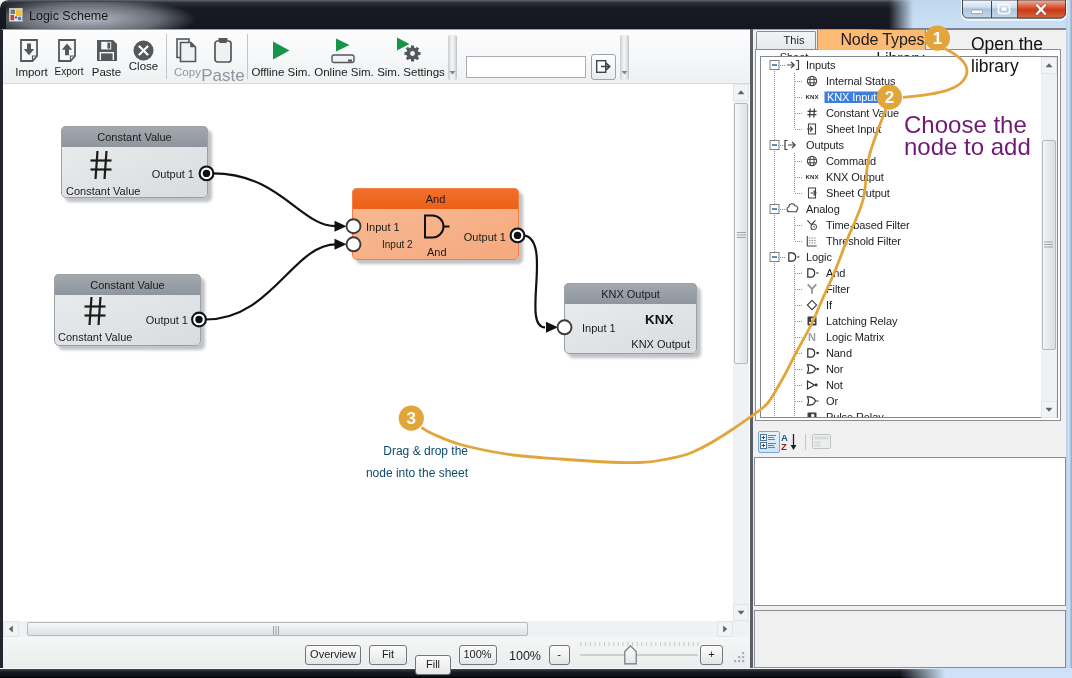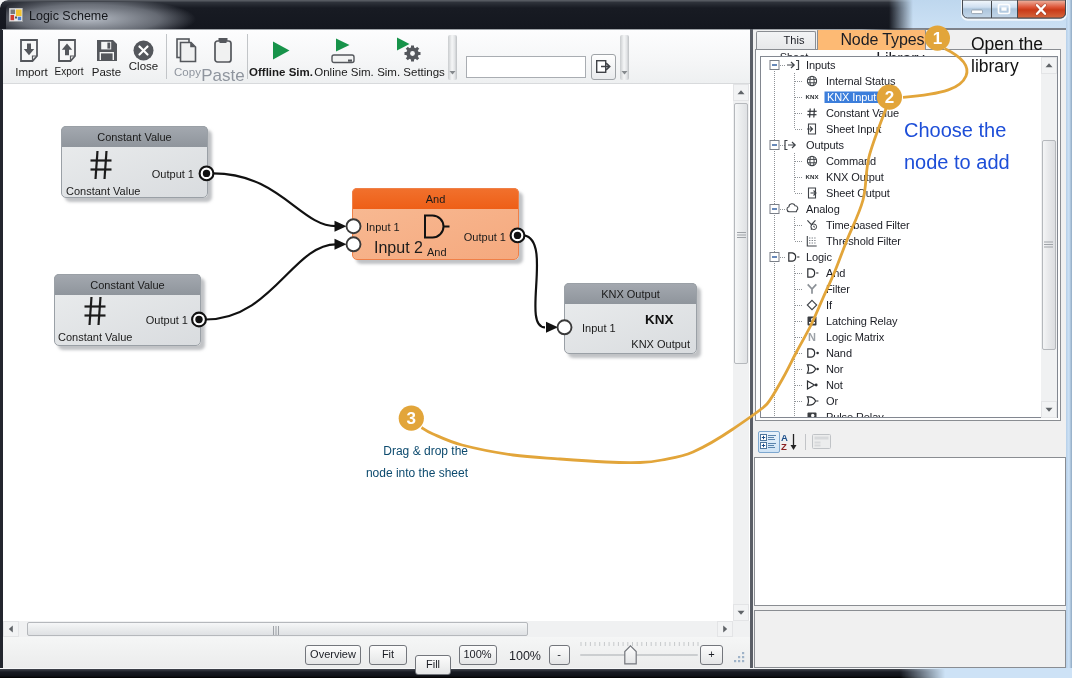--- a/index.html
+++ b/index.html
@@ -280,21 +280,21 @@
 <svg class="abs" style="left:214px;top:37px;" width="19" height="26">
 <rect x="4.5" y="1" width="9" height="5" fill="#54575c"></rect>
 <rect x="1" y="4" width="16" height="21" rx="2.5" fill="#f0f1f1" stroke="#54575c" stroke-width="1.7"></rect>
 <rect x="5.5" y="2.5" width="7" height="3.5" fill="#54575c"></rect>
 </svg>
 <div class="abs" style="left:163px;top:66px;width:120px;text-align:center;font-size:17px;color:#8f959e;">Paste</div>
 <div class="abs" style="left:246.5px;top:34px;width:1px;height:45px;background:#c2c5c8;"></div>
 <svg class="abs" style="left:272px;top:41px;" width="19" height="20">
     <polygon points="1,0.5 17.5,9.5 1,18.5" fill="#17934a"></polygon>
   </svg>
-<div class="abs" style="left:221px;top:66px;width:120px;text-align:center;font-size:11.5px;color:#1b1b1b;font-weight:bold;">Offline Sim.</div>
+<div class="abs" style="left:221px;top:66px;width:120px;text-align:center;font-size:11.5px;color:#1b1b1b;">Offline Sim.</div>
 <svg class="abs" style="left:331px;top:38px;" width="26" height="26">
 <polygon points="5,0.5 18.5,7 5,13.5" fill="#17934a"></polygon>
 <rect x="1" y="17" width="22" height="7.5" rx="2" fill="#f2f3f3" stroke="#54575c" stroke-width="1.4"></rect>
 <rect x="17" y="21.5" width="4" height="2.2" fill="#54575c"></rect>
 </svg>
 <div class="abs" style="left:284px;top:66px;width:120px;text-align:center;font-size:11.5px;color:#1b1b1b;">Online Sim.</div>
 <svg class="abs" style="left:396px;top:37px;" width="28" height="27">
 <polygon points="1,0.5 13.5,7 1,13.5" fill="#17934a"></polygon>
 <g fill="#54575c">
       <circle cx="16.5" cy="16.5" r="6.2"></circle>
@@ -417,21 +417,21 @@
 <div class="abs" style="left:54px;top:274px;width:147px;height:21px;border-radius:5px 5px 0 0;border:1px solid #9aa0a6;border-bottom:none;box-sizing:border-box;background:linear-gradient(180deg,#a3a8af,#8f959c);font-size:11px;color:#1b1b1b;text-align:center;line-height:21px;">Constant Value</div>
 <div class="abs" style="left:352px;top:188px;width:167px;height:72px;border-radius:5px;border:1px solid #ef8048;box-sizing:border-box;background:linear-gradient(160deg,#f8bb95,#f5a97e);box-shadow:4px 4px 3px rgba(150,153,158,0.6);"></div>
 <div class="abs" style="left:352px;top:188px;width:167px;height:21px;border-radius:5px 5px 0 0;border:1px solid #ef8048;border-bottom:none;box-sizing:border-box;background:linear-gradient(180deg,#f1702c,#ee5f17);font-size:11px;color:#1b1b1b;text-align:center;line-height:21px;">And</div>
 <div class="abs" style="left:564px;top:283px;width:133px;height:71px;border-radius:5px;border:1px solid #9aa0a6;box-sizing:border-box;background:linear-gradient(160deg,#ebedee,#d9dcdf);box-shadow:4px 4px 3px rgba(150,153,158,0.6);"></div>
 <div class="abs" style="left:564px;top:283px;width:133px;height:21px;border-radius:5px 5px 0 0;border:1px solid #9aa0a6;border-bottom:none;box-sizing:border-box;background:linear-gradient(180deg,#a3a8af,#8f959c);font-size:11px;color:#1b1b1b;text-align:center;line-height:21px;">KNX Output</div>
 <div class="abs" style="left:74px;top:167.5px;width:120px;text-align:right;font-size:11px;color:#1b1b1b;font-weight:normal;white-space:nowrap;">Output 1</div>
 <div class="abs" style="left:66px;top:184.5px;font-size:11px;color:#1b1b1b;font-weight:normal;white-space:nowrap;">Constant Value</div>
 <div class="abs" style="left:68px;top:314px;width:120px;text-align:right;font-size:11px;color:#1b1b1b;font-weight:normal;white-space:nowrap;">Output 1</div>
 <div class="abs" style="left:58px;top:330.5px;font-size:11px;color:#1b1b1b;font-weight:normal;white-space:nowrap;">Constant Value</div>
 <div class="abs" style="left:366px;top:220.5px;font-size:11px;color:#1b1b1b;font-weight:normal;white-space:nowrap;">Input 1</div>
-<div class="abs" style="left:374px;top:238.5px;font-size:16px;color:#1b1b1b;font-weight:normal;white-space:nowrap;">Input 2</div>
+<div class="abs" style="left:382px;top:238.5px;font-size:10px;color:#1b1b1b;font-weight:normal;white-space:nowrap;">Input 2</div>
 <div class="abs" style="left:386px;top:230.5px;width:120px;text-align:right;font-size:11px;color:#1b1b1b;font-weight:normal;white-space:nowrap;">Output 1</div>
 <div class="abs" style="left:427px;top:245.5px;font-size:11px;color:#1b1b1b;font-weight:normal;white-space:nowrap;">And</div>
 <div class="abs" style="left:582px;top:322px;font-size:11px;color:#1b1b1b;font-weight:normal;white-space:nowrap;">Input 1</div>
 <div class="abs" style="left:553.5px;top:312px;width:120px;text-align:right;font-size:13.5px;color:#111;font-weight:bold;white-space:nowrap;">KNX</div>
 <div class="abs" style="left:570px;top:338px;width:120px;text-align:right;font-size:11px;color:#1b1b1b;font-weight:normal;white-space:nowrap;">KNX Output</div>
 <svg class="abs" style="left:89px;top:150px;" width="24" height="30">
     <g stroke="#1b1b1b" stroke-width="2.2" fill="none">
       <line x1="8.5" y1="1" x2="6.5" y2="29"></line>
       <line x1="17.5" y1="1" x2="15.5" y2="29"></line>
       <line x1="1.5" y1="10.5" x2="22.5" y2="10.5"></line>
@@ -473,13 +473,13 @@
       <path d="M 886,108.5 C 883.2,116.6 872.8,141.8 869,157 C 865.2,172.2 866.7,186.2 863,200 C 859.3,213.8 851.7,228.2 847,240 C 842.3,251.8 839.0,261.3 835,271 C 831.0,280.7 827.0,289.0 823,298 C 819.0,307.0 815.3,316.2 811,325 C 806.7,333.8 801.7,342.2 797,351 C 792.3,359.8 788.0,369.2 783,378 C 778.0,386.8 771.7,398.7 767,404 C 762.0,409.5 744.5,421.2 733,429 C 722.7,436.0 704.8,446.8 693,452 C 681.2,457.2 670.8,458.2 662,460 C 653.2,461.8 649.3,462.2 640,462.5 C 630.7,462.8 619.3,462.6 606,462 C 592.7,461.4 575.5,460.2 560,459 C 544.5,457.8 529.3,457.3 513,455 C 496.7,452.7 475.3,448.5 462,445 C 448.7,441.5 439.8,436.9 433,434 C 426.2,431.1 423.4,428.6 421.5,427.5"></path>
     </g>
     <circle cx="937.4" cy="38.2" r="12.6" fill="#e2a53a"></circle>
     <text x="937.4" y="44.2" font-size="17" font-weight="bold" fill="#fff" text-anchor="middle" font-family="Liberation Sans">1</text>
     <circle cx="889.4" cy="97.2" r="12.6" fill="#e2a53a"></circle>
     <text x="889.4" y="103.2" font-size="17" font-weight="bold" fill="#fff" text-anchor="middle" font-family="Liberation Sans">2</text>
     <circle cx="411.3" cy="418.2" r="12.6" fill="#e2a53a"></circle>
     <text x="411.3" y="424.2" font-size="17" font-weight="bold" fill="#fff" text-anchor="middle" font-family="Liberation Sans">3</text>
   </svg>
 <div class="abs" style="left:971px;top:33px;font-size:17.5px;color:#111;line-height:22px;z-index:60;">Open the<br>library</div>
-<div class="abs" style="left:904px;top:114px;font-size:20px;color:#1d4ed8;line-height:32px;z-index:60;">Choose the<br>node to add</div>
+<div class="abs" style="left:904px;top:114px;font-size:24px;color:#701a75;line-height:22px;z-index:60;">Choose the<br>node to add</div>
 <div class="abs" style="left:300px;top:440px;width:168px;text-align:right;font-size:12px;color:#0c4a6e;line-height:22px;z-index:60;">Drag &amp; drop the<br>node into the sheet</div>
 </body></html>

